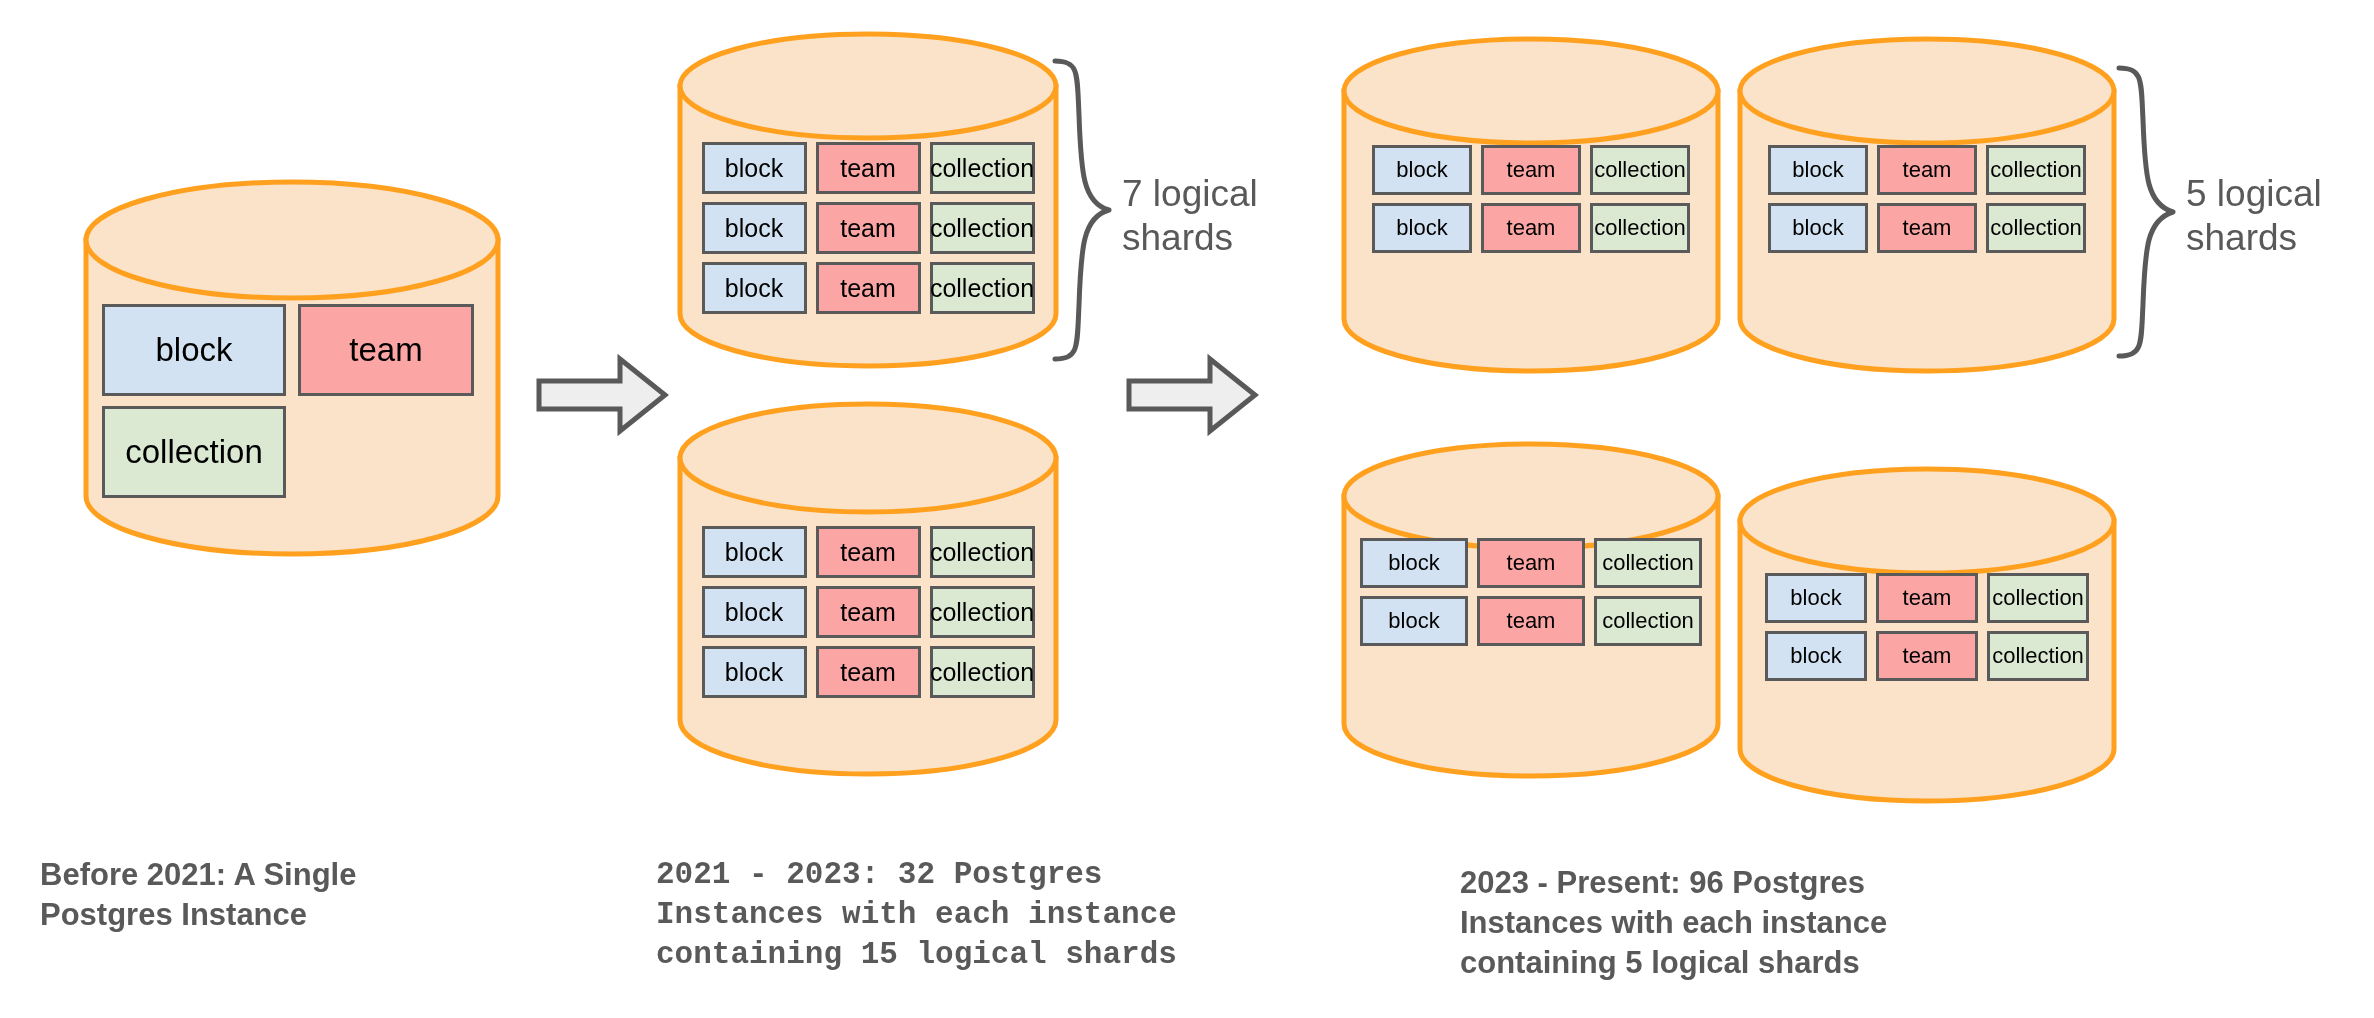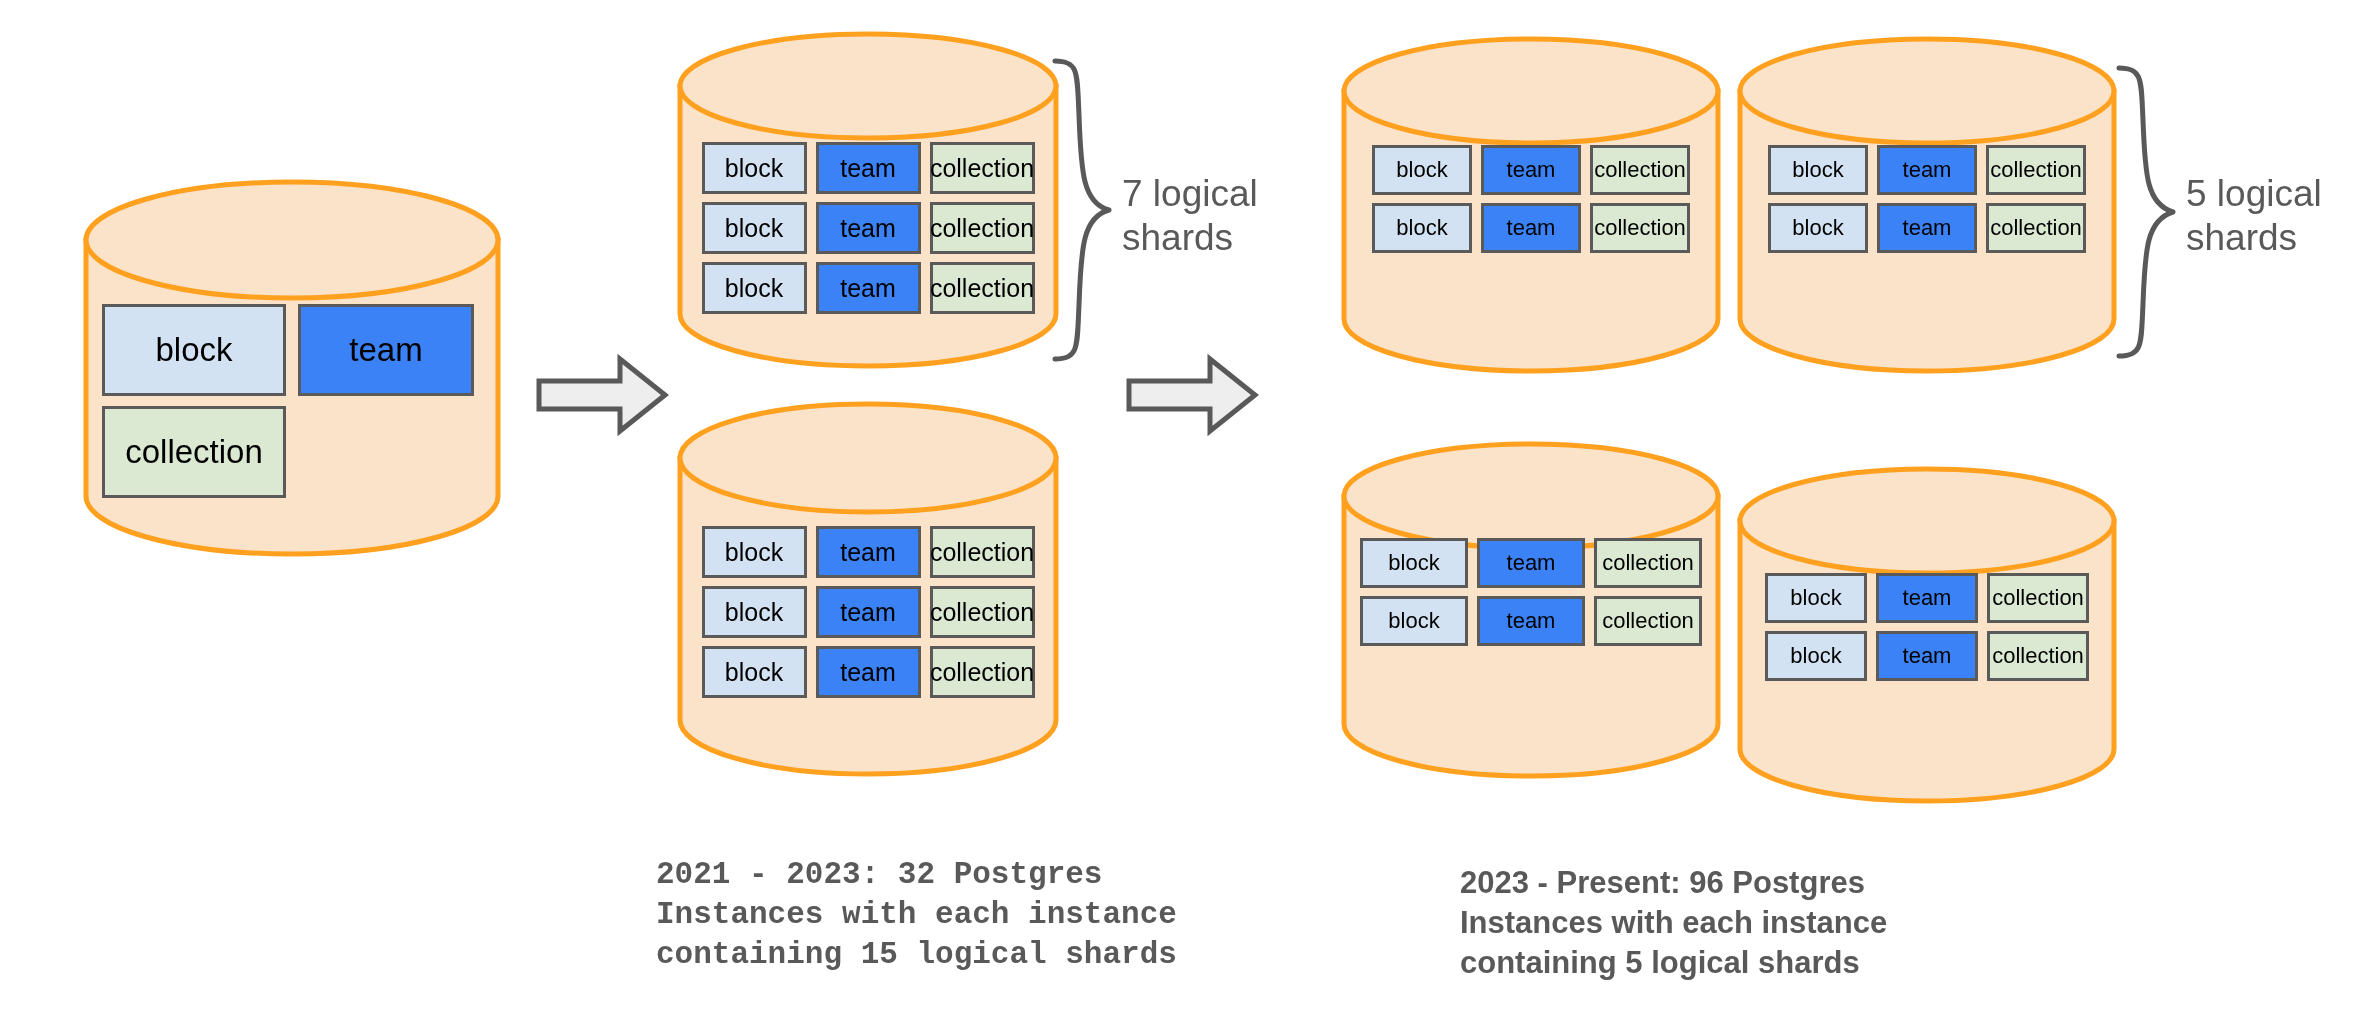--- a/index.html
+++ b/index.html
@@ -50,21 +50,21 @@
     box-sizing: border-box;
     border: 3px solid #5a5a5a;
     display: flex;
     align-items: center;
     justify-content: center;
     color: #000000;
     white-space: nowrap;
     font-family: "Liberation Sans", sans-serif;
   }
   .shard.block { background: #d3e2f2; }
-  .shard.team { background: #3b82f6; }
+  .shard.team { background: #fca5a5; }
   .shard.collection { background: #dbe9d3; }
 
   
   .arrow {
     position: absolute;
   }
 
   
   .brace {
     position: absolute;
@@ -105,20 +105,22 @@
       <div class="shard-row" style="gap:12px; justify-content:flex-start;">
         <div class="shard block" style="width:184px; height:92px; font-size:33px;">block</div>
         <div class="shard team" style="width:176px; height:92px; font-size:33px;">team</div>
       </div>
       <div class="shard-row" style="gap:12px; justify-content:flex-start;">
         <div class="shard collection" style="width:184px; height:92px; font-size:33px;">collection</div>
       </div>
     </div>
   </div>
 
+  <div class="caption" style="left:40px; top:855px; width:420px;">Before 2021: A Single
+Postgres Instance</div>
 
   <svg class="arrow" style="left:534px; top:353px; width:136px; height:84px;" viewBox="0 0 136 84">
     <path d="M5,28 L86,28 L86,6 L131,42 L86,78 L86,56 L5,56 Z" fill="#eeeeee" stroke="#595959" stroke-width="5" stroke-linejoin="miter"></path>
   </svg>
 
   <div class="cyl" style="left:676px; top:30px; width:384px; height:340px;">
     <svg class="body" viewBox="0 0 384 340" preserveAspectRatio="none">
       <path d="M4,56 L4,284 A188,52 0 0 0 380,284 L380,56 Z" fill="#fbe3ca" stroke="#ffa01f" stroke-width="5"></path>
       <ellipse cx="192" cy="56" rx="188" ry="52" fill="#fbe3ca" stroke="#ffa01f" stroke-width="5"></ellipse>
     </svg>

